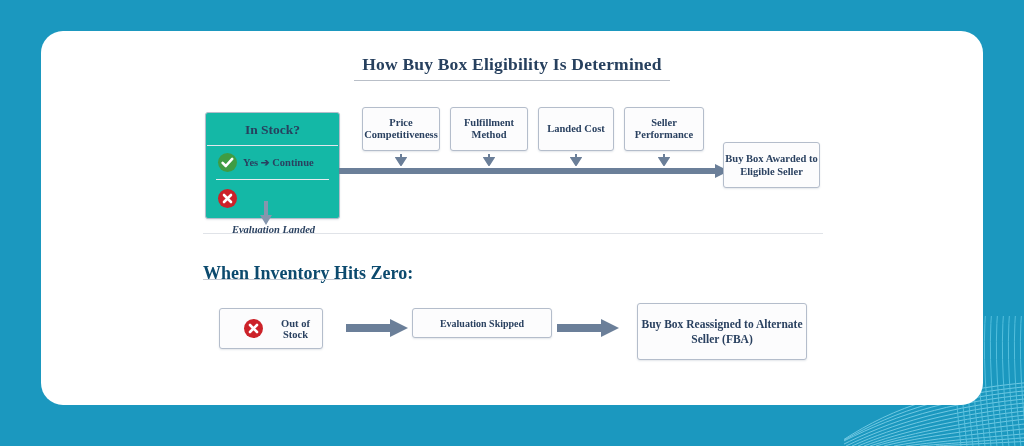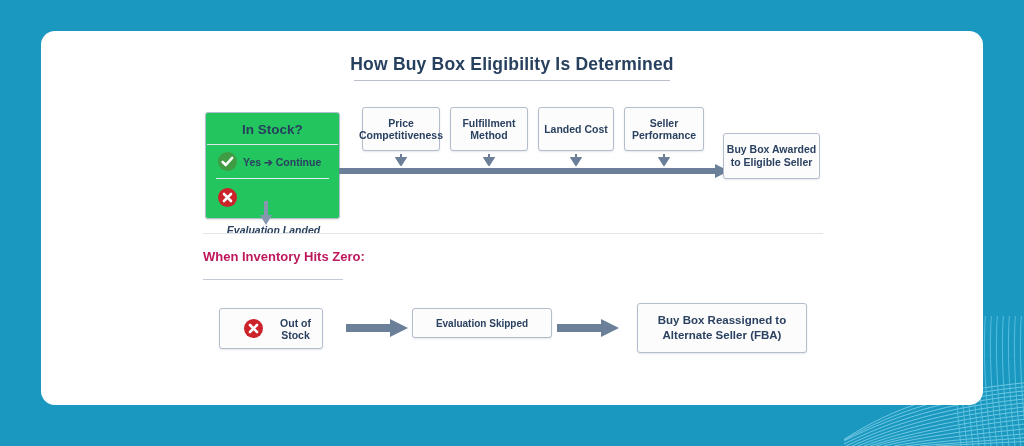--- a/index.html
+++ b/index.html
@@ -9,21 +9,21 @@
     font-family:"Liberation Sans", sans-serif;
     position:relative;
   }
   
   #wave-decoration{
     position:absolute;right:0;bottom:0;width:180px;height:130px;
     pointer-events:none;
   }
   #card{
     position:absolute;left:41px;top:31px;width:942px;height:374px;
-    background:#ffffff;border-radius:14px;overflow:hidden;
+    background:#ffffff;border-radius:22px;overflow:hidden;font-family:Liberation Serif, serif;
   }
 
   
   #page-title{
     text-align:center;margin-top:23px;
     font-size:17.5px;font-weight:bold;color:#27405e;
     letter-spacing:.2px;
   }
   #title-rule{
     width:316px;height:1px;background:#b9bfc8;margin:5px auto 0 auto;
@@ -39,21 +39,21 @@
     box-sizing:border-box;
     display:flex;align-items:center;justify-content:center;
     text-align:center;
     color:#2a4160;font-weight:bold;
   }
 
   
   #instock-box{
     left:164px;top:81px;width:135px;height:107px;
     display:block;padding:0;
-    background:#22c55e;
+    background:#14b8a6;
   }
   #instock-title{
     font-size:13.5px;font-weight:bold;color:#27405e;
     text-align:center;padding-top:9px;padding-bottom:7px;
   }
   #instock-divider{height:1px;background:#e2e6ec;margin:0 1px;}
   .opt-row{display:flex;align-items:center;padding:7px 0 0 12px;}
   .opt-row.second{padding-top:9px;}
   .badge{
     width:19px;height:19px;border-radius:50%;flex:0 0 19px;
@@ -83,48 +83,48 @@
   #ca-0{left:354px;}
   #ca-1{left:442px;}
   #ca-2{left:529px;}
   #ca-3{left:617px;}
 
   
   #main-arrow{position:absolute;left:298px;top:133px;}
 
   
   #award-box{
-    left:682px;top:102px;width:97px;height:46px;
+    left:682px;top:111px;width:97px;height:46px;
     font-size:10.5px;line-height:13px;
   }
 
   
   #section-divider{
     position:absolute;left:162px;top:202px;width:620px;height:1px;
     background:#e0e3e8;
   }
 
   
   #subheading{
-    position:absolute;left:162px;top:218px;
-    font-size:13px;font-weight:bold;color:#be185d;
+    position:absolute;left:162px;top:232px;
+    font-size:18px;font-weight:bold;color:#0c4a6e;
   }
   #subheading-rule{
     position:absolute;left:162px;top:248px;width:140px;height:1px;background:#c3c9d2;
   }
 
   
   #oos-box{
     left:178px;top:277px;width:104px;height:41px;
     justify-content:flex-start;padding-left:24px;
   }
   #oos-text{font-size:10.5px;font-weight:bold;color:#2a4160;}
   #skip-box{left:371px;top:277px;width:140px;height:30px;font-size:10px;}
   #reassign-box{
-    left:596px;top:272px;width:170px;height:50px;
+    left:596px;top:272px;width:170px;height:57px;
     font-size:11.5px;line-height:15px;
   }
   .flow-arrow{position:absolute;top:287px;}
   #fa-0{left:305px;}
   #fa-1{left:516px;}
 </style>
 </head>
 <body>
 
 <svg id="wave-decoration" viewBox="0 0 180 130" preserveAspectRatio="none">

